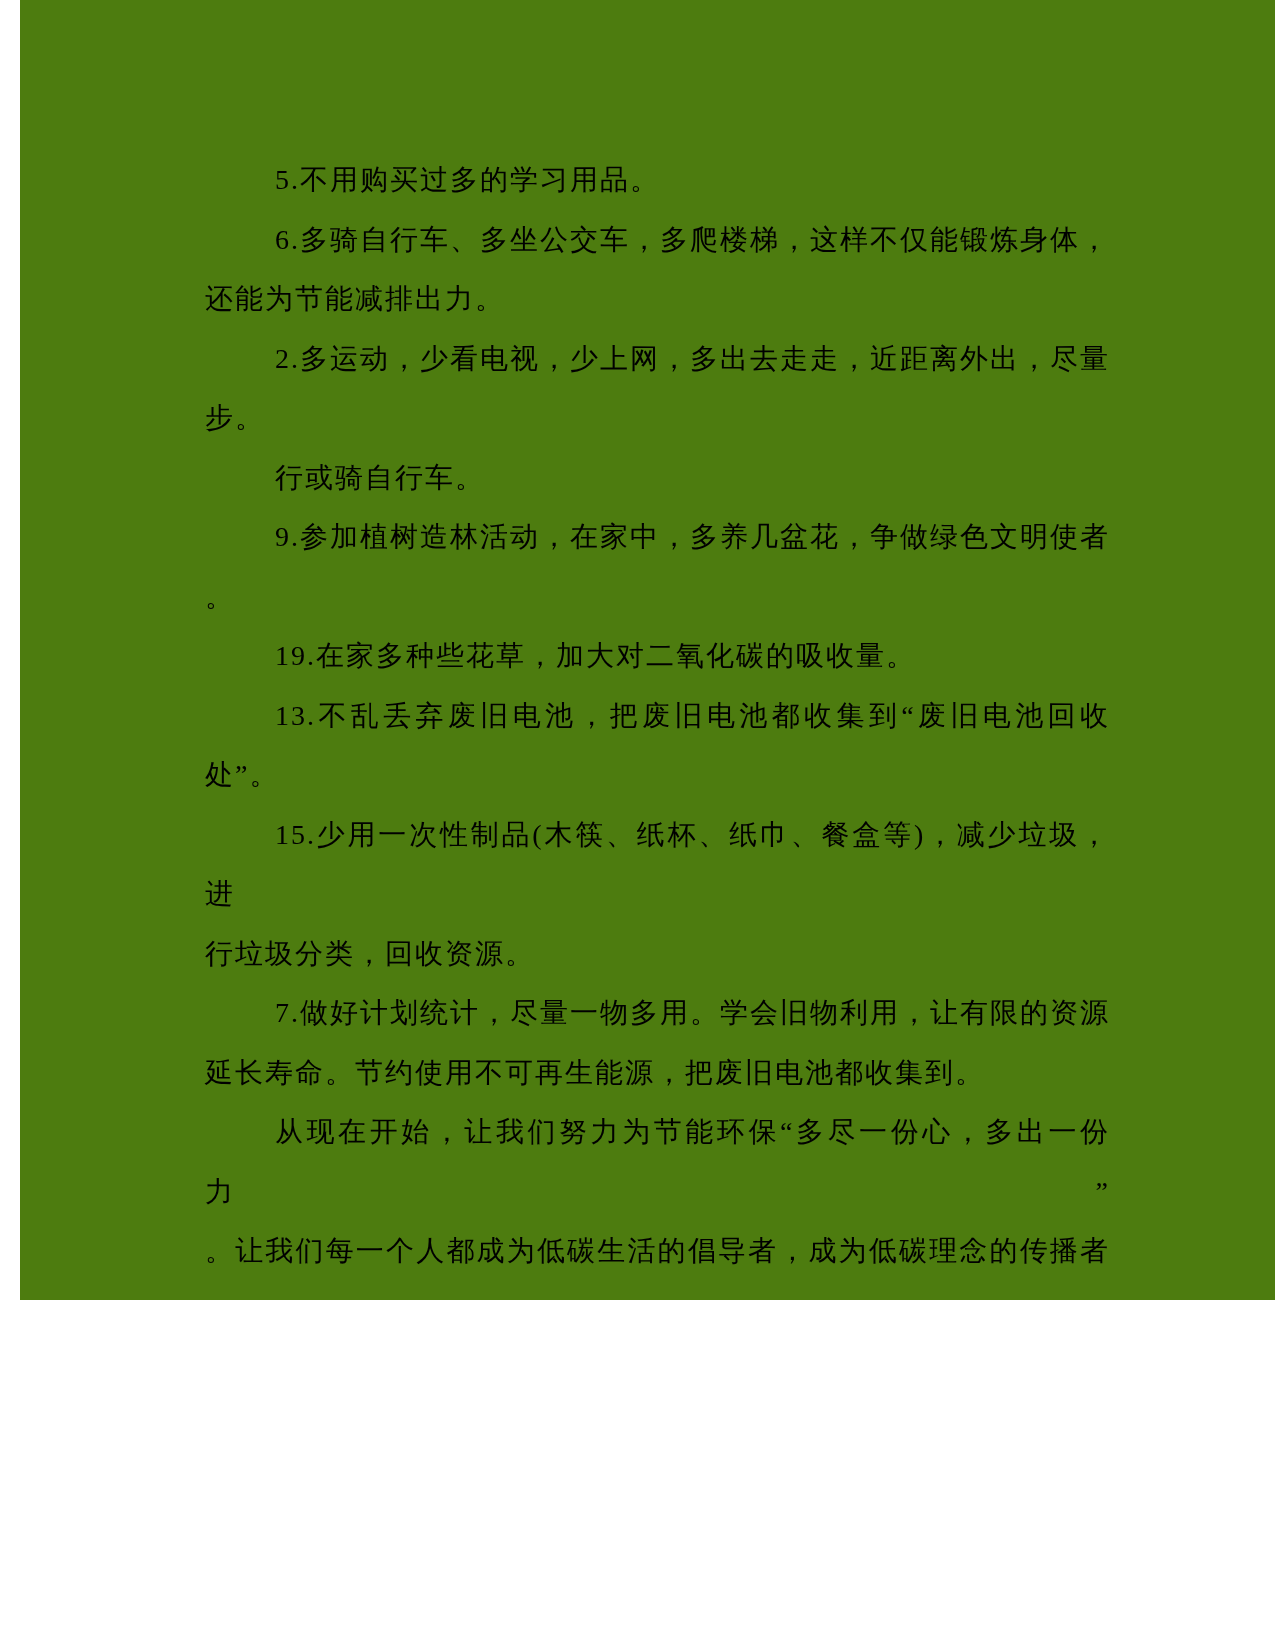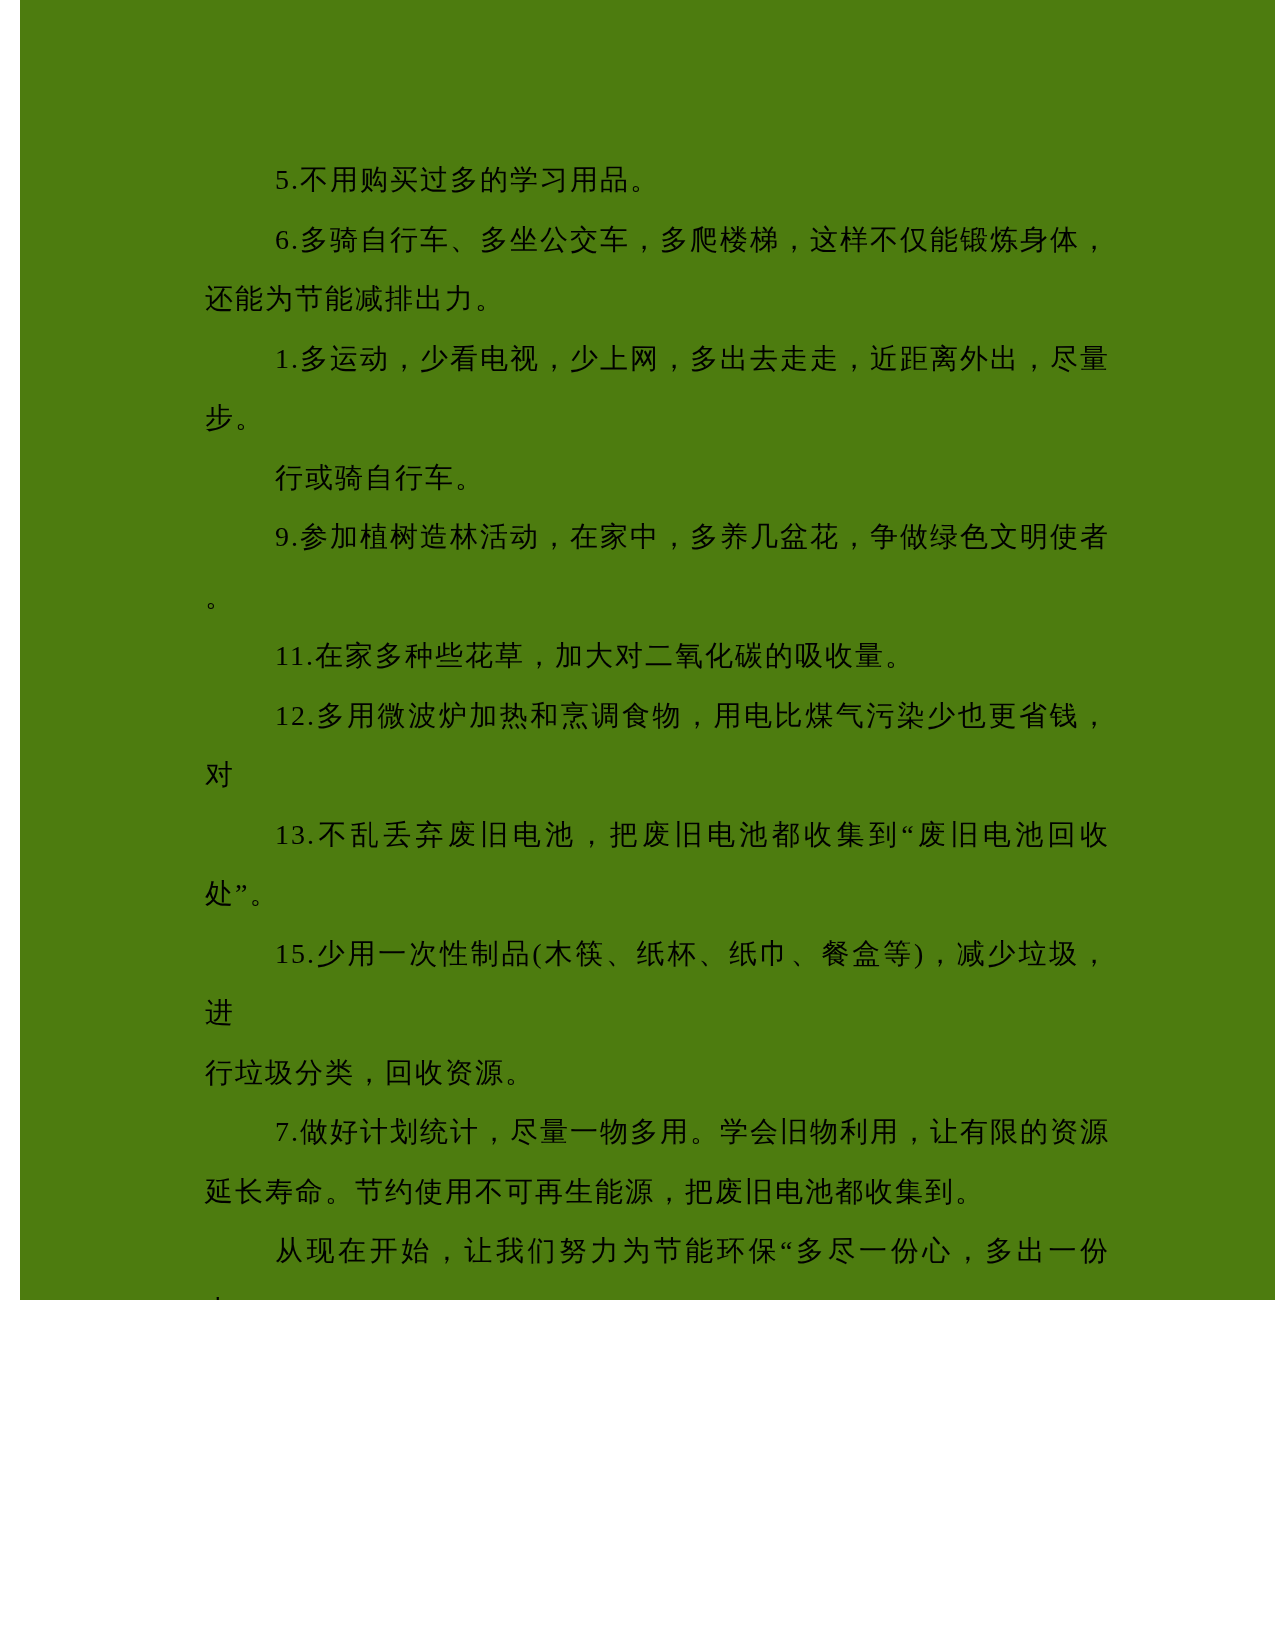--- a/index.html
+++ b/index.html
@@ -37,27 +37,26 @@
   }
 </style>
 </head>
 <body>
 
 <div class="page">
   <div class="content" id="doc-content">
       <div class="line indent">5.不用购买过多的学习用品。</div>
       <div class="line indent fill">6.多骑自行车、多坐公交车，多爬楼梯，这样不仅能锻炼身体，</div>
       <div class="line">还能为节能减排出力。</div>
-      <div class="line indent fill">1.多运动，少看电视，少上网，多出去走走，近距离外出，尽量</div>
+      <div class="line indent fill">2.多运动，少看电视，少上网，多出去走走，近距离外出，尽量</div>
       <div class="line">步。</div>
       <div class="line indent">行或骑自行车。</div>
       <div class="line indent fill">9.参加植树造林活动，在家中，多养几盆花，争做绿色文明使者</div>
       <div class="line">。</div>
-      <div class="line indent">11.在家多种些花草，加大对二氧化碳的吸收量。</div>
-      <div class="line indent fill">12.多用微波炉加热和烹调食物，用电比煤气污染少也更省钱，对</div>
+      <div class="line indent">19.在家多种些花草，加大对二氧化碳的吸收量。</div>
       <div class="line indent">13.不乱丢弃废旧电池，把废旧电池都收集到“废旧电池回收处”。</div>
       <div class="line indent fill">15.少用一次性制品(木筷、纸杯、纸巾、餐盒等)，减少垃圾，进</div>
       <div class="line">行垃圾分类，回收资源。</div>
       <div class="line indent fill">7.做好计划统计，尽量一物多用。学会旧物利用，让有限的资源</div>
       <div class="line">延长寿命。节约使用不可再生能源，把废旧电池都收集到。</div>
       <div class="line indent fill">从现在开始，让我们努力为节能环保“多尽一份心，多出一份力”</div>
       <div class="line fill">。让我们每一个人都成为低碳生活的倡导者，成为低碳理念的传播者</div>
     </div>
 </div>
 

